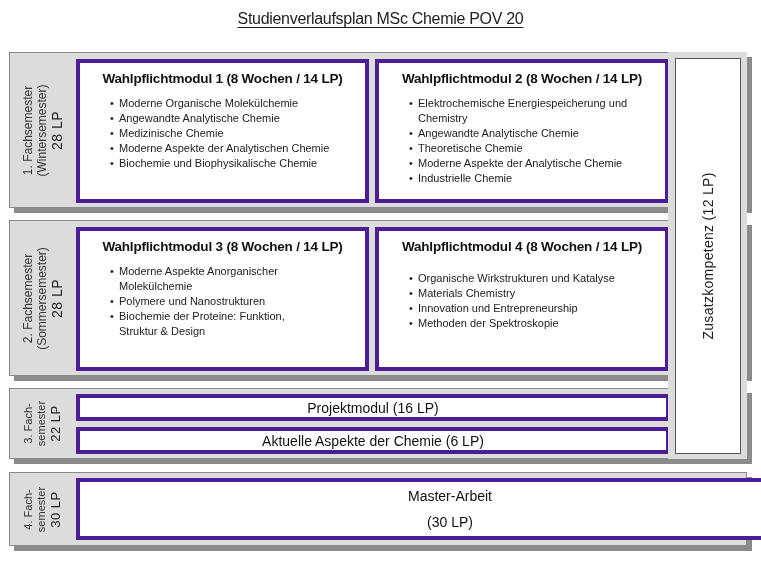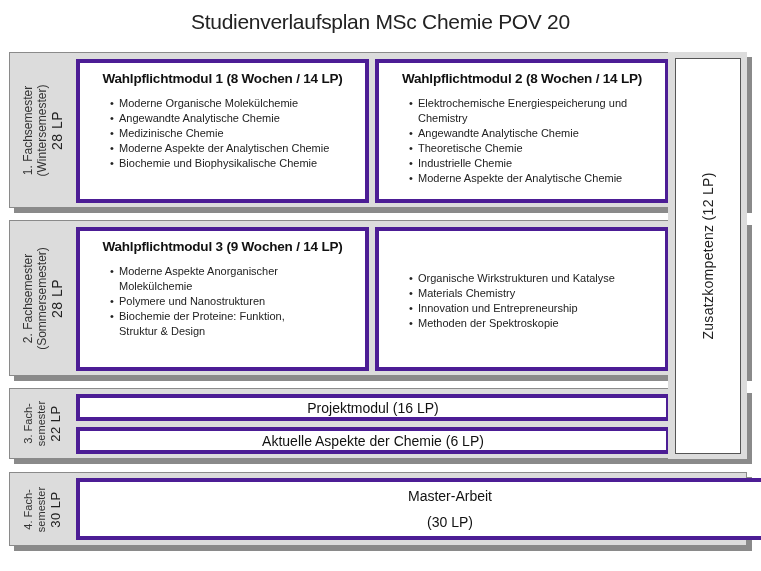--- a/index.html
+++ b/index.html
@@ -1,19 +1,19 @@
 <!DOCTYPE html>
 <html><head>
   <meta charset="utf-8">
   <style>
     html, body { margin:0; padding:0; background:#ffffff; }
     body { width:761px; height:571px; position:relative; overflow:hidden;
            font-family:"Liberation Sans", "DejaVu Sans", sans-serif; color:#111; }
     .title { position:absolute; left:0; top:10px; width:761px; text-align:center;
-             font-size:21px; text-underline-offset:3px; color:#222; letter-spacing:-0.3px; }
+             font-size:16px; text-decoration:underline; text-underline-offset:3px; color:#222; letter-spacing:-0.3px; }
     .row { position:absolute; background:#dcdcdc; border:1px solid #8a8a8a;
            box-shadow:5px 5px 0 #8a8a8a; box-sizing:border-box; }
     .label { position:absolute; display:flex; align-items:center; justify-content:center; }
     .label .rot { transform:rotate(-90deg); white-space:nowrap; text-align:center;
                   font-size:12px; line-height:14px; color:#333; }
     .label .rot .lp { font-size:14px; line-height:17px; color:#222; letter-spacing:0.5px; }
     .box { position:absolute; background:#fff; border:4px solid #4c1d95; box-sizing:border-box; }
     .mod-title { position:absolute; left:0; right:0; top:8px; text-align:center; font-weight:bold;
                  font-size:13.5px; color:#111; letter-spacing:-0.2px; }
     ul.items { position:absolute; left:30px; top:33px; margin:0; padding:0; list-style:none;
@@ -50,43 +50,44 @@
       <li>Moderne Aspekte der Analytischen Chemie</li>
       <li>Biochemie und Biophysikalische Chemie</li>
     </ul>
   </div>
   <div class="box" style="left:365px; top:6px; width:294px; height:144px;">
     <div class="mod-title">Wahlpflichtmodul 2 (8 Wochen / 14 LP)</div>
     <ul class="items" style="left:30px; width:250px;">
       <li style="width:215px;">Elektrochemische Energiespeicherung und Chemistry</li>
       <li>Angewandte Analytische Chemie</li>
       <li>Theoretische Chemie</li>
+      <li>Moderne Aspekte der Analytische Chemie</li>
       <li>Industrielle Chemie</li>
-      <li>Moderne Aspekte der Analytische Chemie</li>
     </ul>
   </div>
 </div>
 
 <div class="row" style="left:9px; top:220px; width:738px; height:156px;">
   <div class="label" style="left:0; top:0; width:66px; height:154px;">
     <div class="rot">
       <div>2. Fachsemester</div>
       <div>(Sommersemester)</div>
       <div class="lp">28 LP</div>
     </div>
   </div>
   <div class="box" style="left:66px; top:6px; width:293px; height:144px;">
-    <div class="mod-title">Wahlpflichtmodul 3 (9 Wochen / 14 LP)</div>
+    <div class="mod-title">Wahlpflichtmodul 3 (8 Wochen / 14 LP)</div>
     <ul class="items" style="left:30px;">
       <li style="width:185px;">Moderne Aspekte Anorganischer Molekülchemie</li>
       <li>Polymere und Nanostrukturen</li>
       <li style="width:200px;">Biochemie der Proteine: Funktion, Struktur &amp; Design</li>
     </ul>
   </div>
   <div class="box" style="left:365px; top:6px; width:294px; height:144px;">
+    <div class="mod-title">Wahlpflichtmodul 4 (8 Wochen / 14 LP)</div>
     <ul class="items" style="left:30px; top:40px;">
       <li>Organische Wirkstrukturen und Katalyse</li>
       <li>Materials Chemistry</li>
       <li>Innovation und Entrepreneurship</li>
       <li>Methoden der Spektroskopie</li>
     </ul>
   </div>
 </div>
 
 <div class="row" style="left:9px; top:388px; width:738px; height:71px;">

